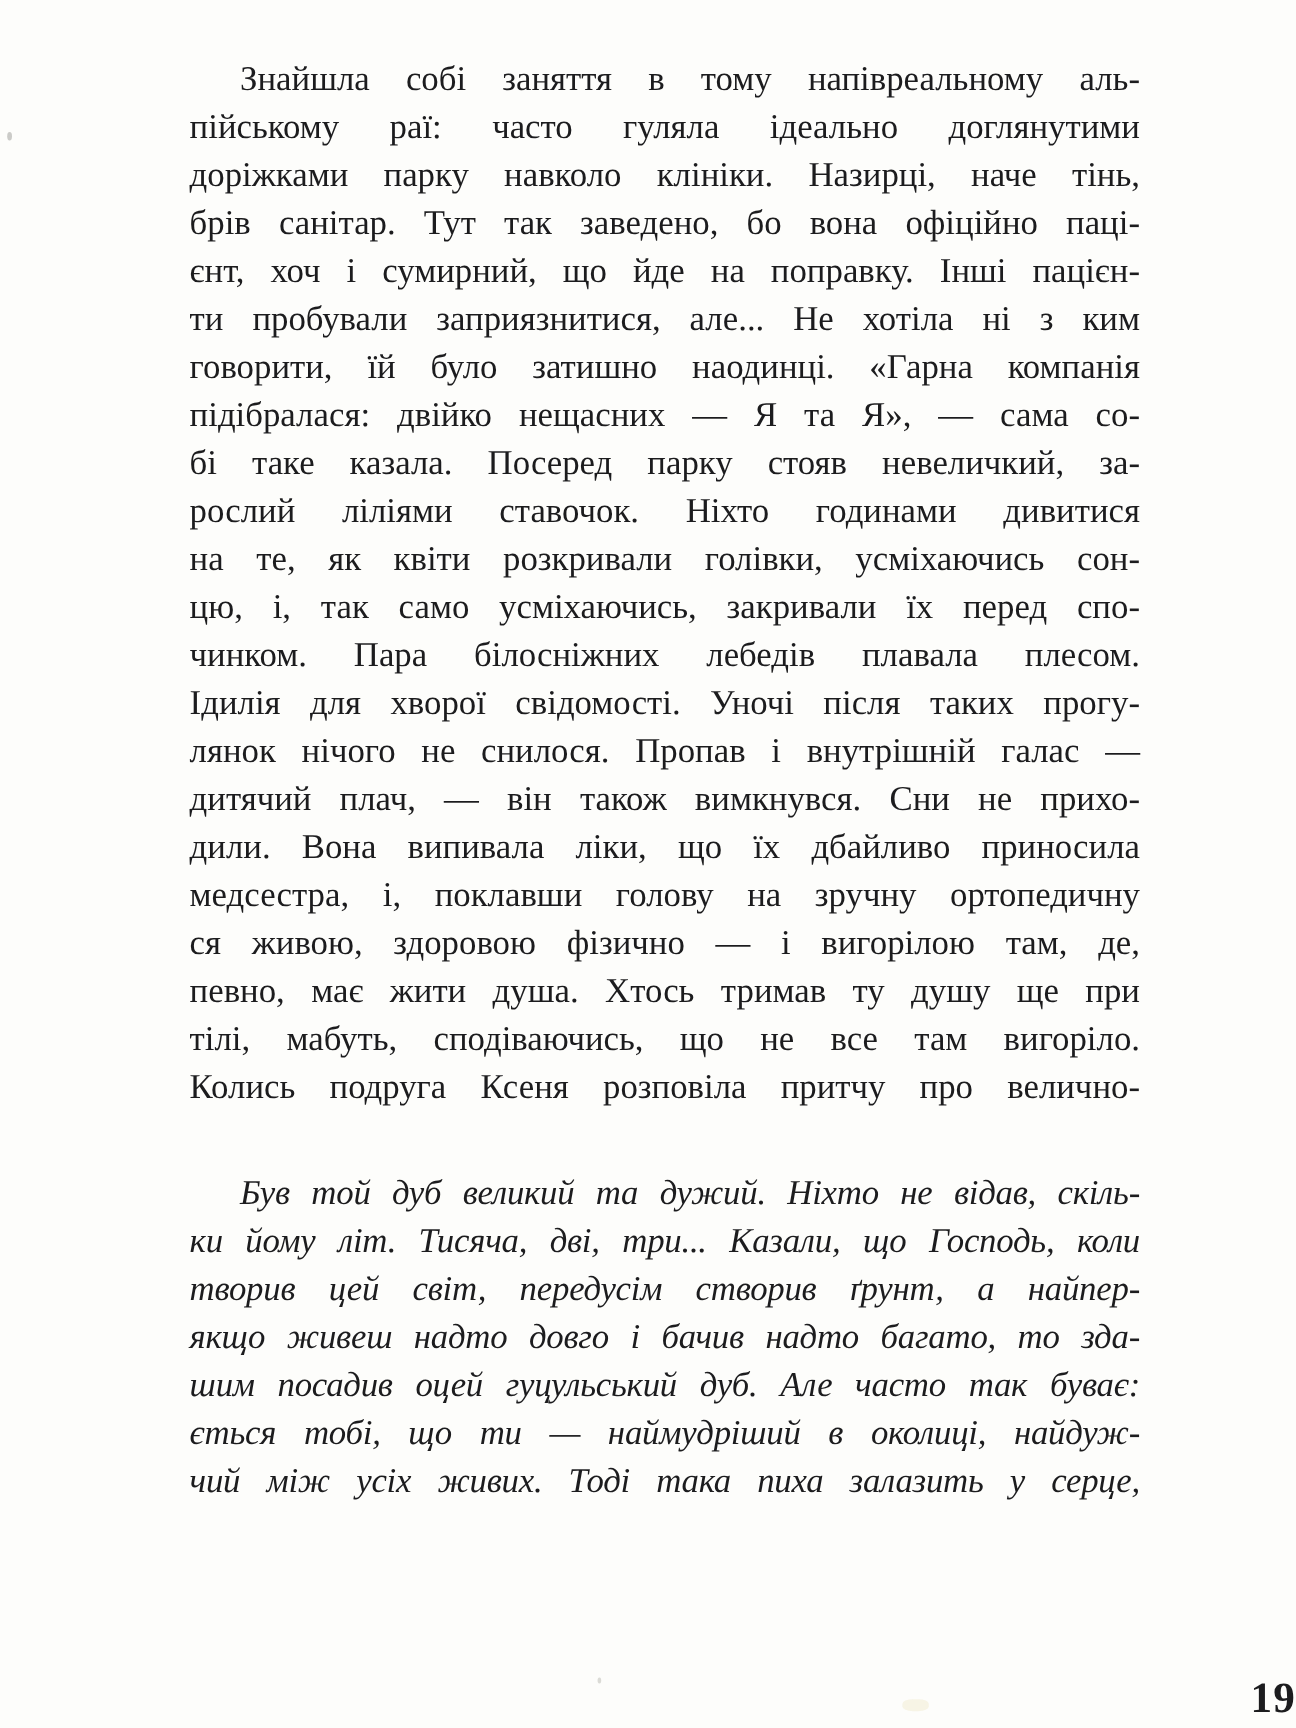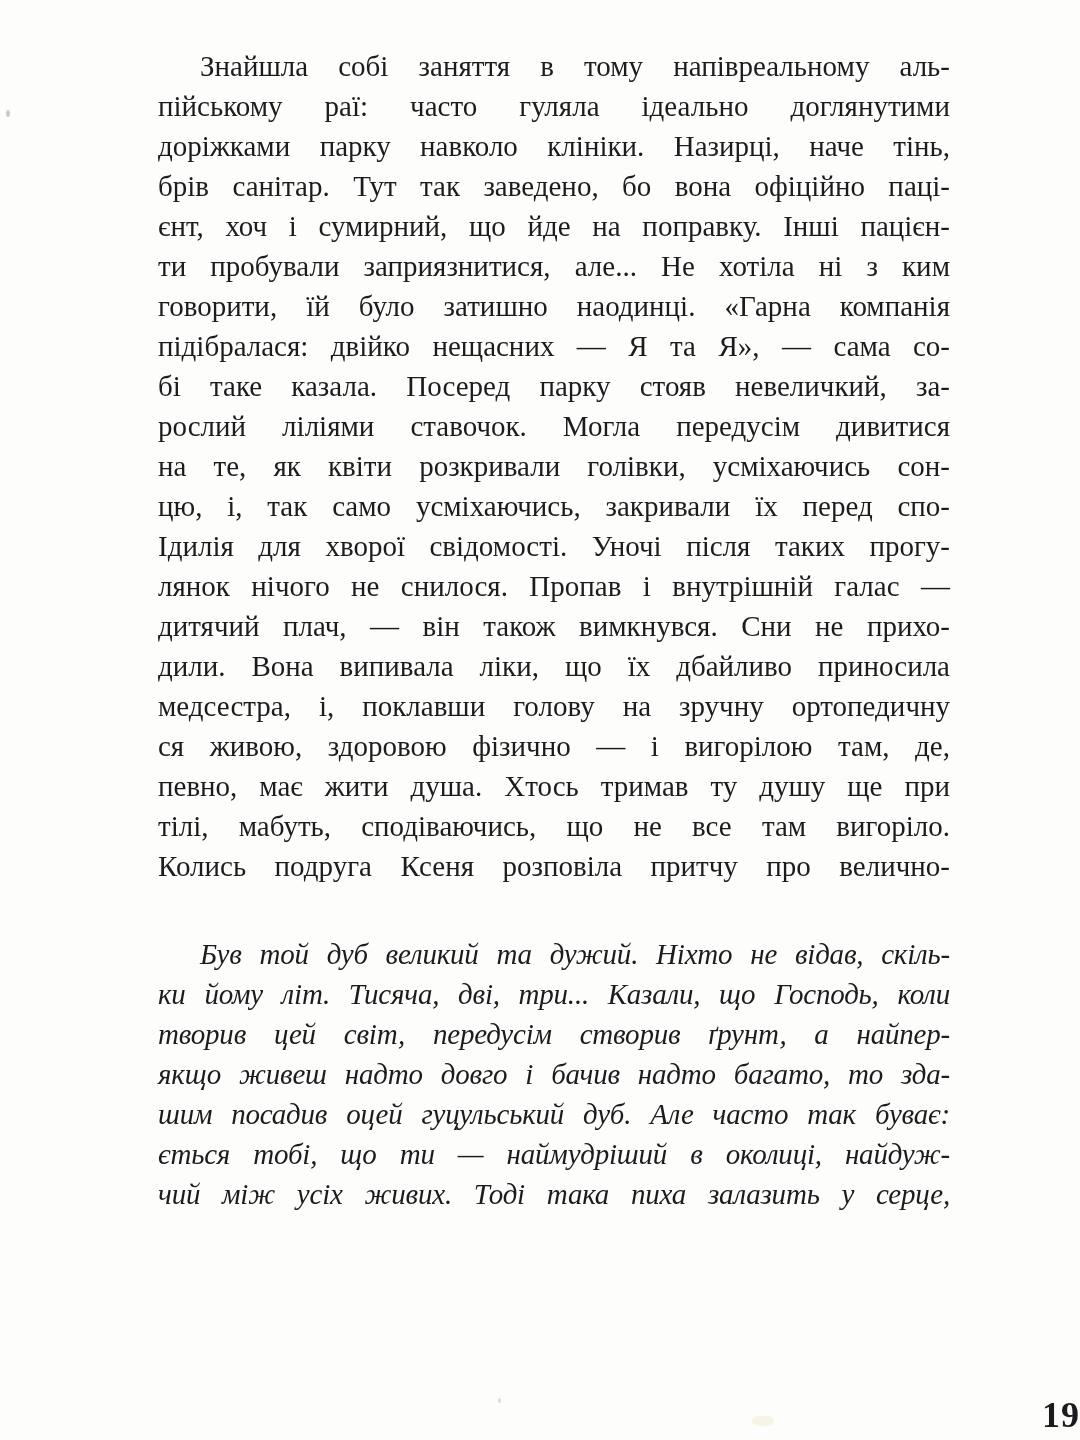--- a/index.html
+++ b/index.html
@@ -80,23 +80,24 @@
     <div class="para normal">
       <div class="line first">Знайшла собі заняття в тому напівреальному аль-</div>
       <div class="line">пійському раї: часто гуляла ідеально доглянутими</div>
       <div class="line">доріжками парку навколо клініки. Назирці, наче тінь,</div>
       <div class="line">брів санітар. Тут так заведено, бо вона офіційно паці-</div>
       <div class="line">єнт, хоч і сумирний, що йде на поправку. Інші пацієн-</div>
       <div class="line">ти пробували заприязнитися, але... Не хотіла ні з ким</div>
       <div class="line">говорити, їй було затишно наодинці. «Гарна компанія</div>
       <div class="line">підібралася: двійко нещасних — Я та Я», — сама со-</div>
       <div class="line">бі таке казала. Посеред парку стояв невеличкий, за-</div>
-      <div class="line">рослий ліліями ставочок. Могла передусім дивитися</div>
+      <div class="line">рослий ліліями ставочок. Ніхто годинами дивитися</div>
       <div class="line">на те, як квіти розкривали голівки, усміхаючись сон-</div>
       <div class="line">цю, і, так само усміхаючись, закривали їх перед спо-</div>
+      <div class="line">чинком. Пара білосніжних лебедів плавала плесом.</div>
       <div class="line">Ідилія для хворої свідомості. Уночі після таких прогу-</div>
       <div class="line">лянок нічого не снилося. Пропав і внутрішній галас —</div>
       <div class="line">дитячий плач, — він також вимкнувся. Сни не прихо-</div>
       <div class="line">дили. Вона випивала ліки, що їх дбайливо приносила</div>
       <div class="line">медсестра, і, поклавши голову на зручну ортопедичну</div>
       <div class="line">ся живою, здоровою фізично — і вигорілою там, де,</div>
       <div class="line">певно, має жити душа. Хтось тримав ту душу ще при</div>
       <div class="line">тілі, мабуть, сподіваючись, що не все там вигоріло.</div>
       <div class="line">Колись подруга Ксеня розповіла притчу про велично-</div>
     </div>

